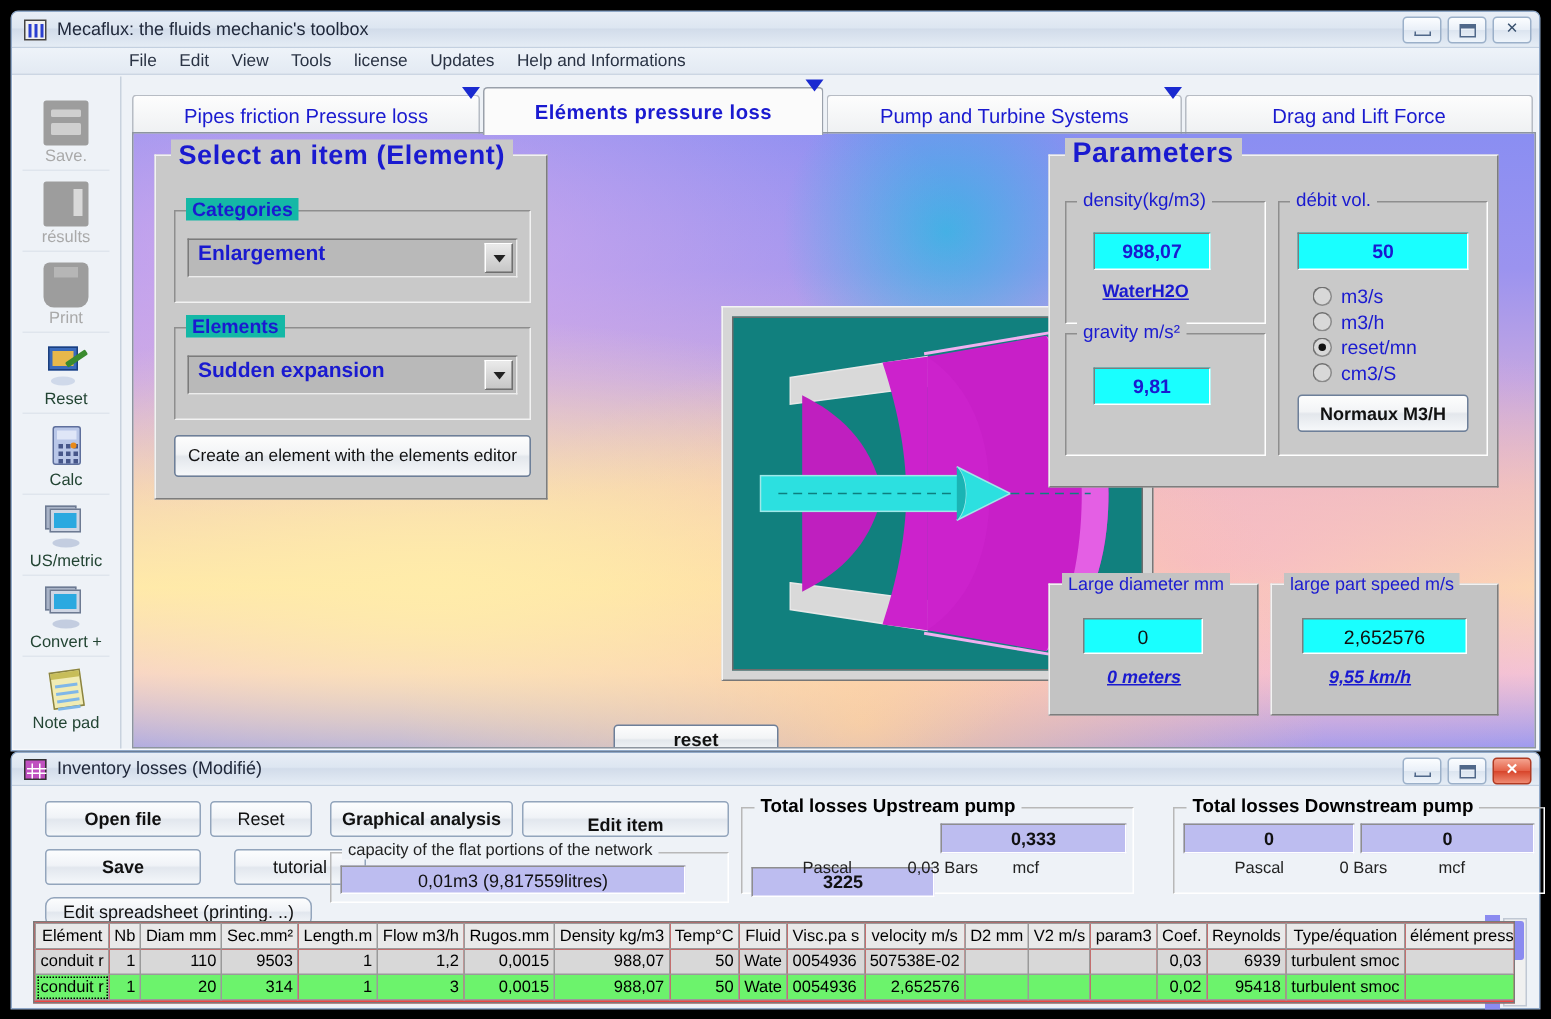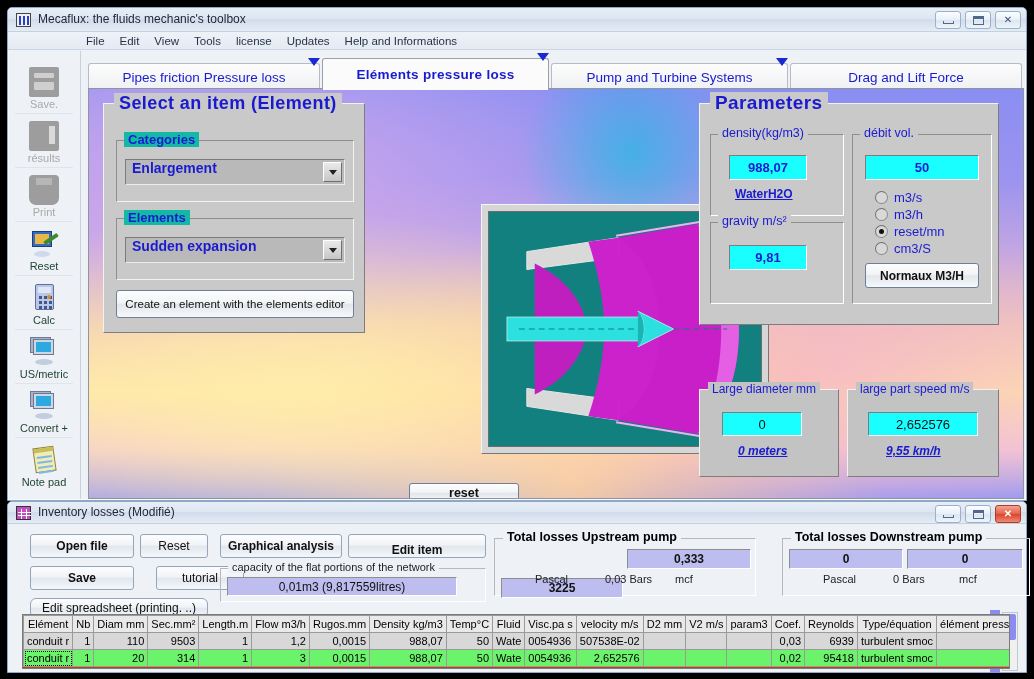--- a/index.html
+++ b/index.html
@@ -253,21 +253,21 @@
     background:#bdbdf0; border:1px solid #8e8e8e; border-right-color:#fff; border-bottom-color:#fff;
     display:flex; align-items:center; justify-content:center; font-size:12px; color:#111;
   }
   .lav.b{ font-weight:bold; }
   .totcap{ position:absolute; top:-9px; left:8px; padding:0 4px; background:#eef2f7; font-size:12.5px; font-weight:bold; color:#000;}
   .unitlbl{ position:absolute; font-size:11px; color:#222; }
 
   
   #grid{
     position:absolute; left:14px; top:112px; width:988px; height:55px;
-    border:1px solid #7a7a7a; background:#c2410c; overflow:hidden;
+    border:1px solid #7a7a7a; background:#ef4444; overflow:hidden;
   }
   table{ border-collapse:collapse; font-size:11px; table-layout:fixed; }
   th,td{
     border:1px solid #9a9a9a; height:17px; padding:0 3px; white-space:nowrap; overflow:hidden;
     font-weight:normal; color:#000;
   }
   th{ background:#e9e9e9; text-align:center; }
   tr.r1 td{ background:#d8d8d8; }
   tr.r2 td{ background:#6cf36c; }
   td.num{ text-align:right; }

